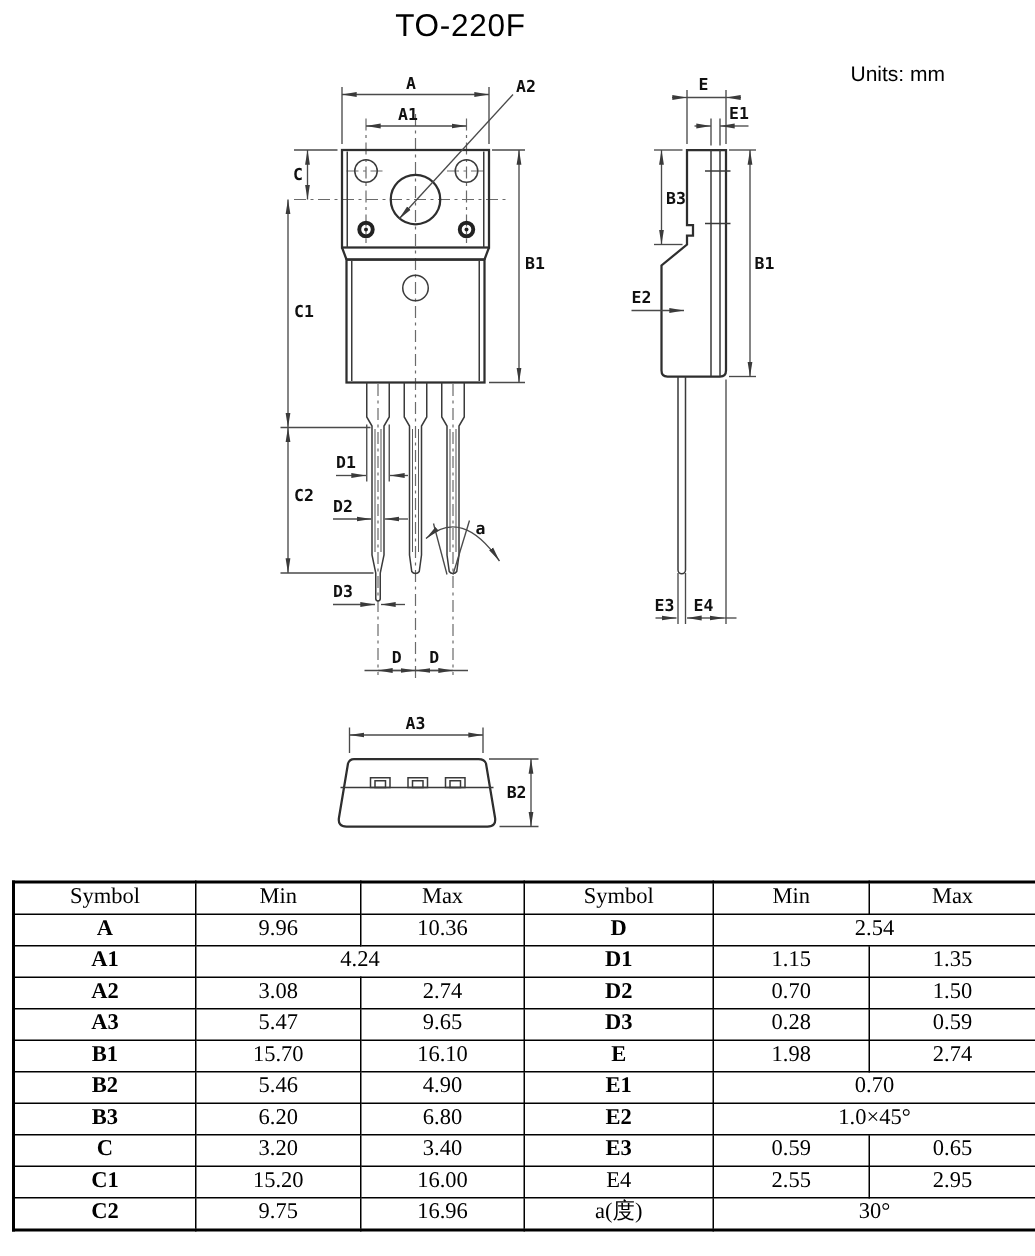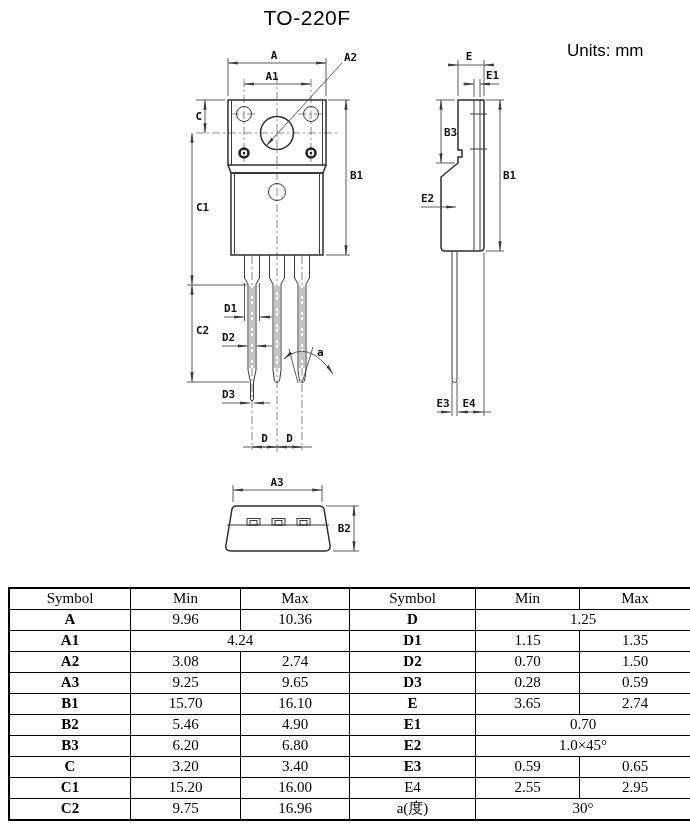--- a/index.html
+++ b/index.html
@@ -1,18 +1,18 @@
 <!DOCTYPE html>
 <html><head>
 <meta charset="utf-8">
 <style>
   html,body{margin:0;padding:0;background:#fff;}
   body{width:690px;height:837px;position:relative;font-family:"Liberation Sans",sans-serif;color:#000;overflow:hidden;}
   .title{position:absolute;top:6px;left:307px;transform:translateX(-50%);font-size:21px;letter-spacing:.5px;white-space:nowrap;}
-  .units{position:absolute;top:41px;left:567px;font-size:17px;white-space:nowrap;}
+  .units{position:absolute;top:41px;left:567px;font-size:14px;white-space:nowrap;}
   svg.drawing{position:absolute;top:0;left:0;}
   .ol{stroke:#2e2e2e;stroke-width:1.5;fill:none;stroke-linejoin:miter;}
   .ol2{stroke:#3a3a3a;stroke-width:1;fill:none;}
   .thin{stroke:#5a5a5a;stroke-width:.7;fill:none;}
   .dim{stroke:#4a4a4a;stroke-width:.9;fill:none;}
   .cl{stroke:#6a6a6a;stroke-width:.8;fill:none;stroke-dasharray:8 3 2 3;}
   .dl{font:bold 11px "DejaVu Sans Mono",monospace;fill:#101010;}
   .dimtable{position:absolute;top:587px;left:8px;width:676px;border-collapse:collapse;table-layout:fixed;
     font-family:"Liberation Serif",serif;font-size:15px;border:2px solid #000;}
   .dimtable th,.dimtable td{border:1px solid #000;text-align:center;vertical-align:middle;padding:0;height:20px;font-weight:normal;line-height:1.05;}
@@ -227,51 +227,51 @@
         <th style="width: 103px;">Min</th>
         <th style="width: 110px;">Max</th>
       </tr>
     </thead>
   <tbody>
       <tr>
         <td class="sym">A</td>
         <td>9.96</td>
         <td>10.36</td>
         <td class="sym">D</td>
-        <td colspan="2">1.25</td>
+        <td colspan="2">2.54</td>
       </tr>
       <tr>
         <td class="sym">A1</td>
         <td colspan="2">4.24</td>
         <td class="sym">D1</td>
         <td>1.15</td>
         <td>1.35</td>
       </tr>
       <tr>
         <td class="sym">A2</td>
         <td>3.08</td>
         <td>2.74</td>
         <td class="sym">D2</td>
         <td>0.70</td>
         <td>1.50</td>
       </tr>
       <tr>
         <td class="sym">A3</td>
-        <td>9.25</td>
+        <td>5.47</td>
         <td>9.65</td>
         <td class="sym">D3</td>
         <td>0.28</td>
         <td>0.59</td>
       </tr>
       <tr>
         <td class="sym">B1</td>
         <td>15.70</td>
         <td>16.10</td>
         <td class="sym">E</td>
-        <td>3.65</td>
+        <td>1.98</td>
         <td>2.74</td>
       </tr>
       <tr>
         <td class="sym">B2</td>
         <td>5.46</td>
         <td>4.90</td>
         <td class="sym">E1</td>
         <td colspan="2">0.70</td>
       </tr>
       <tr>

